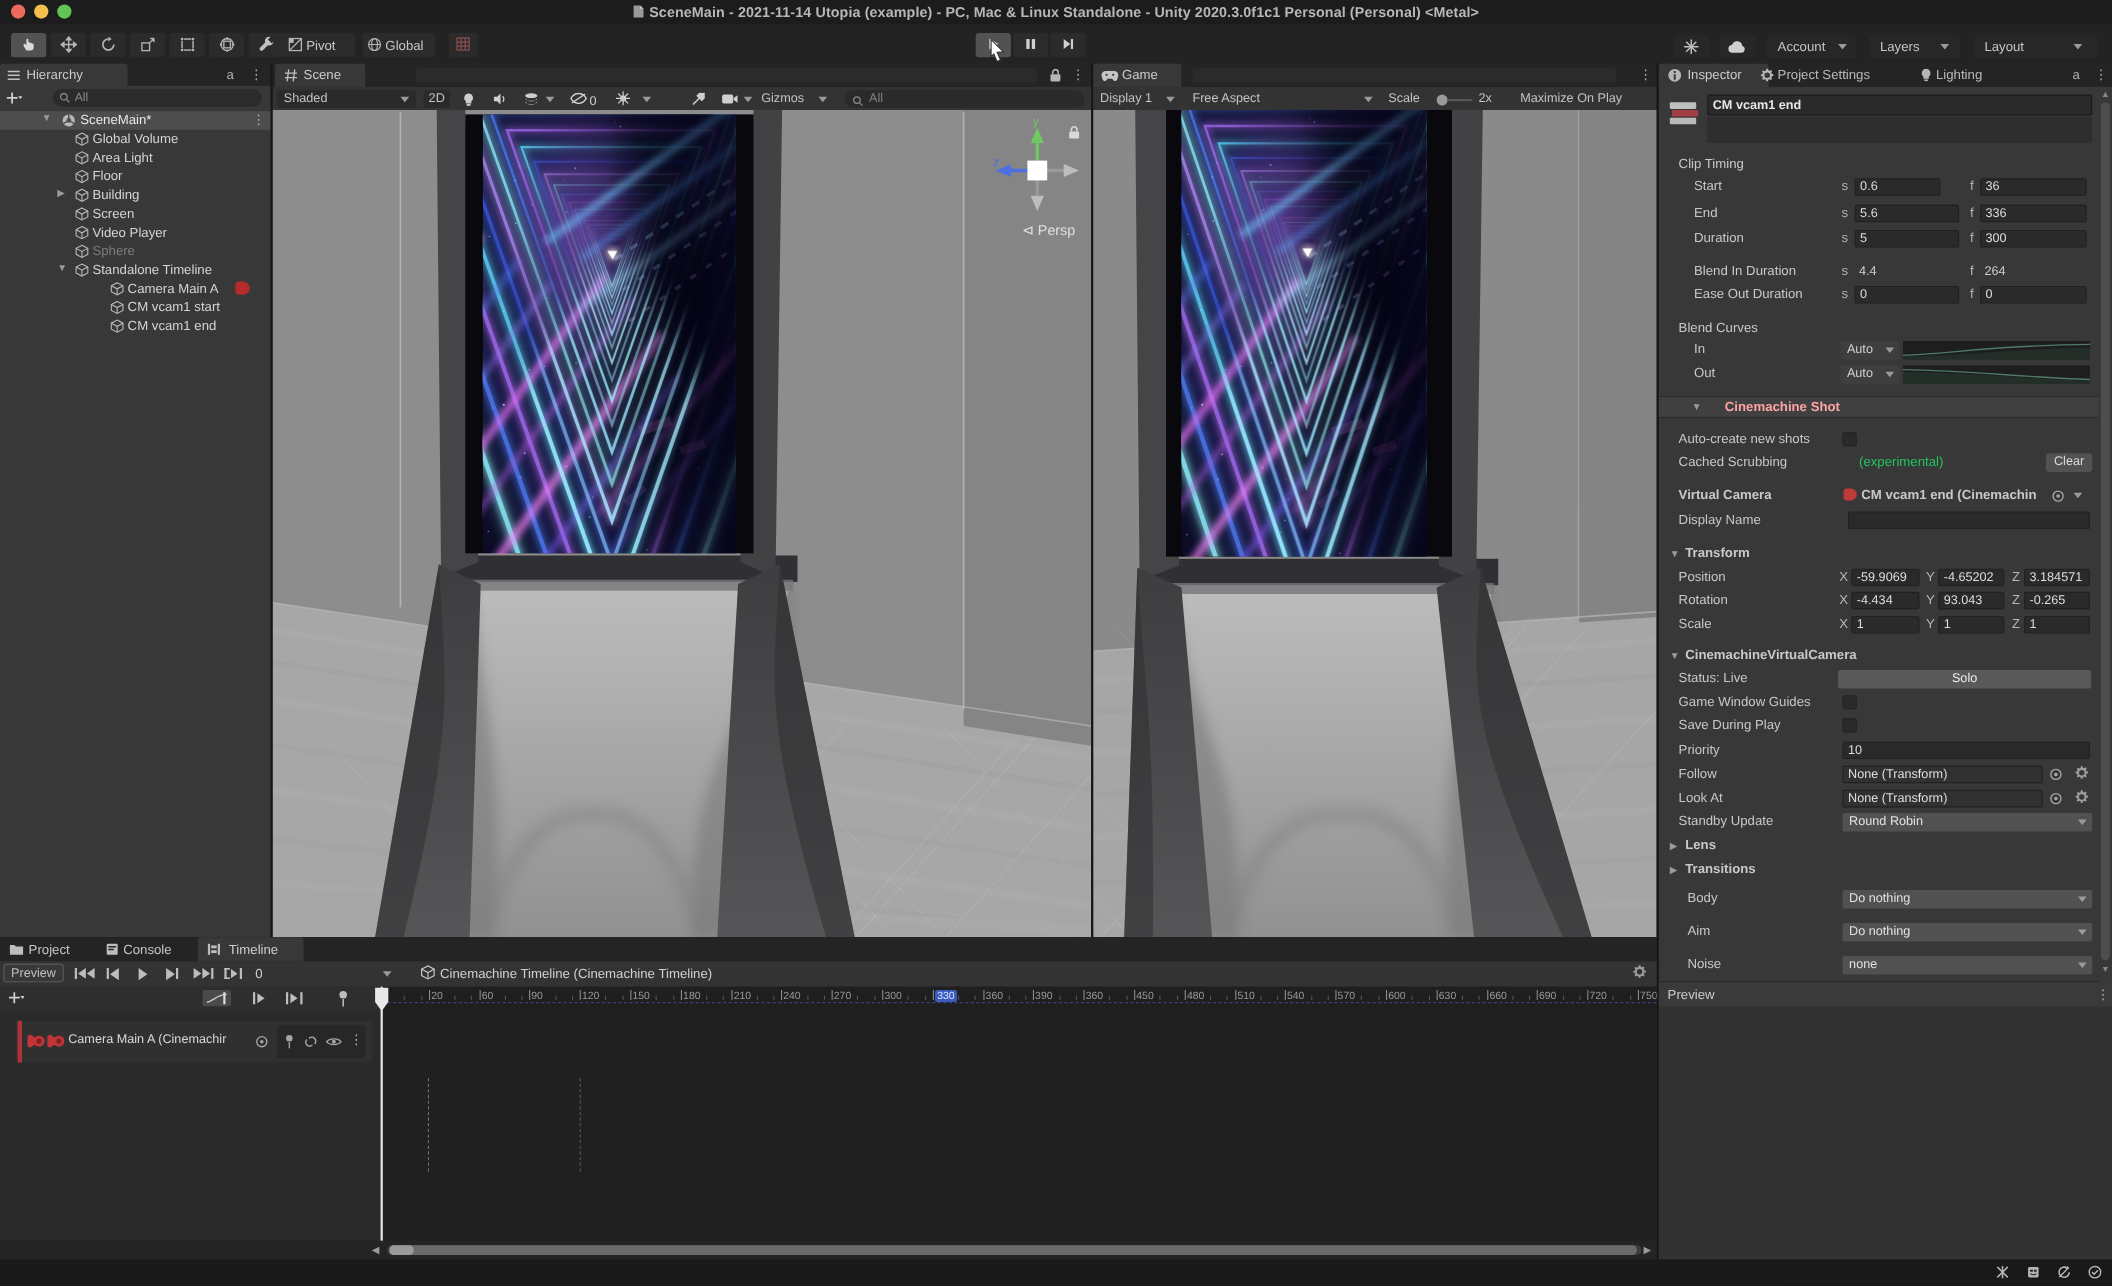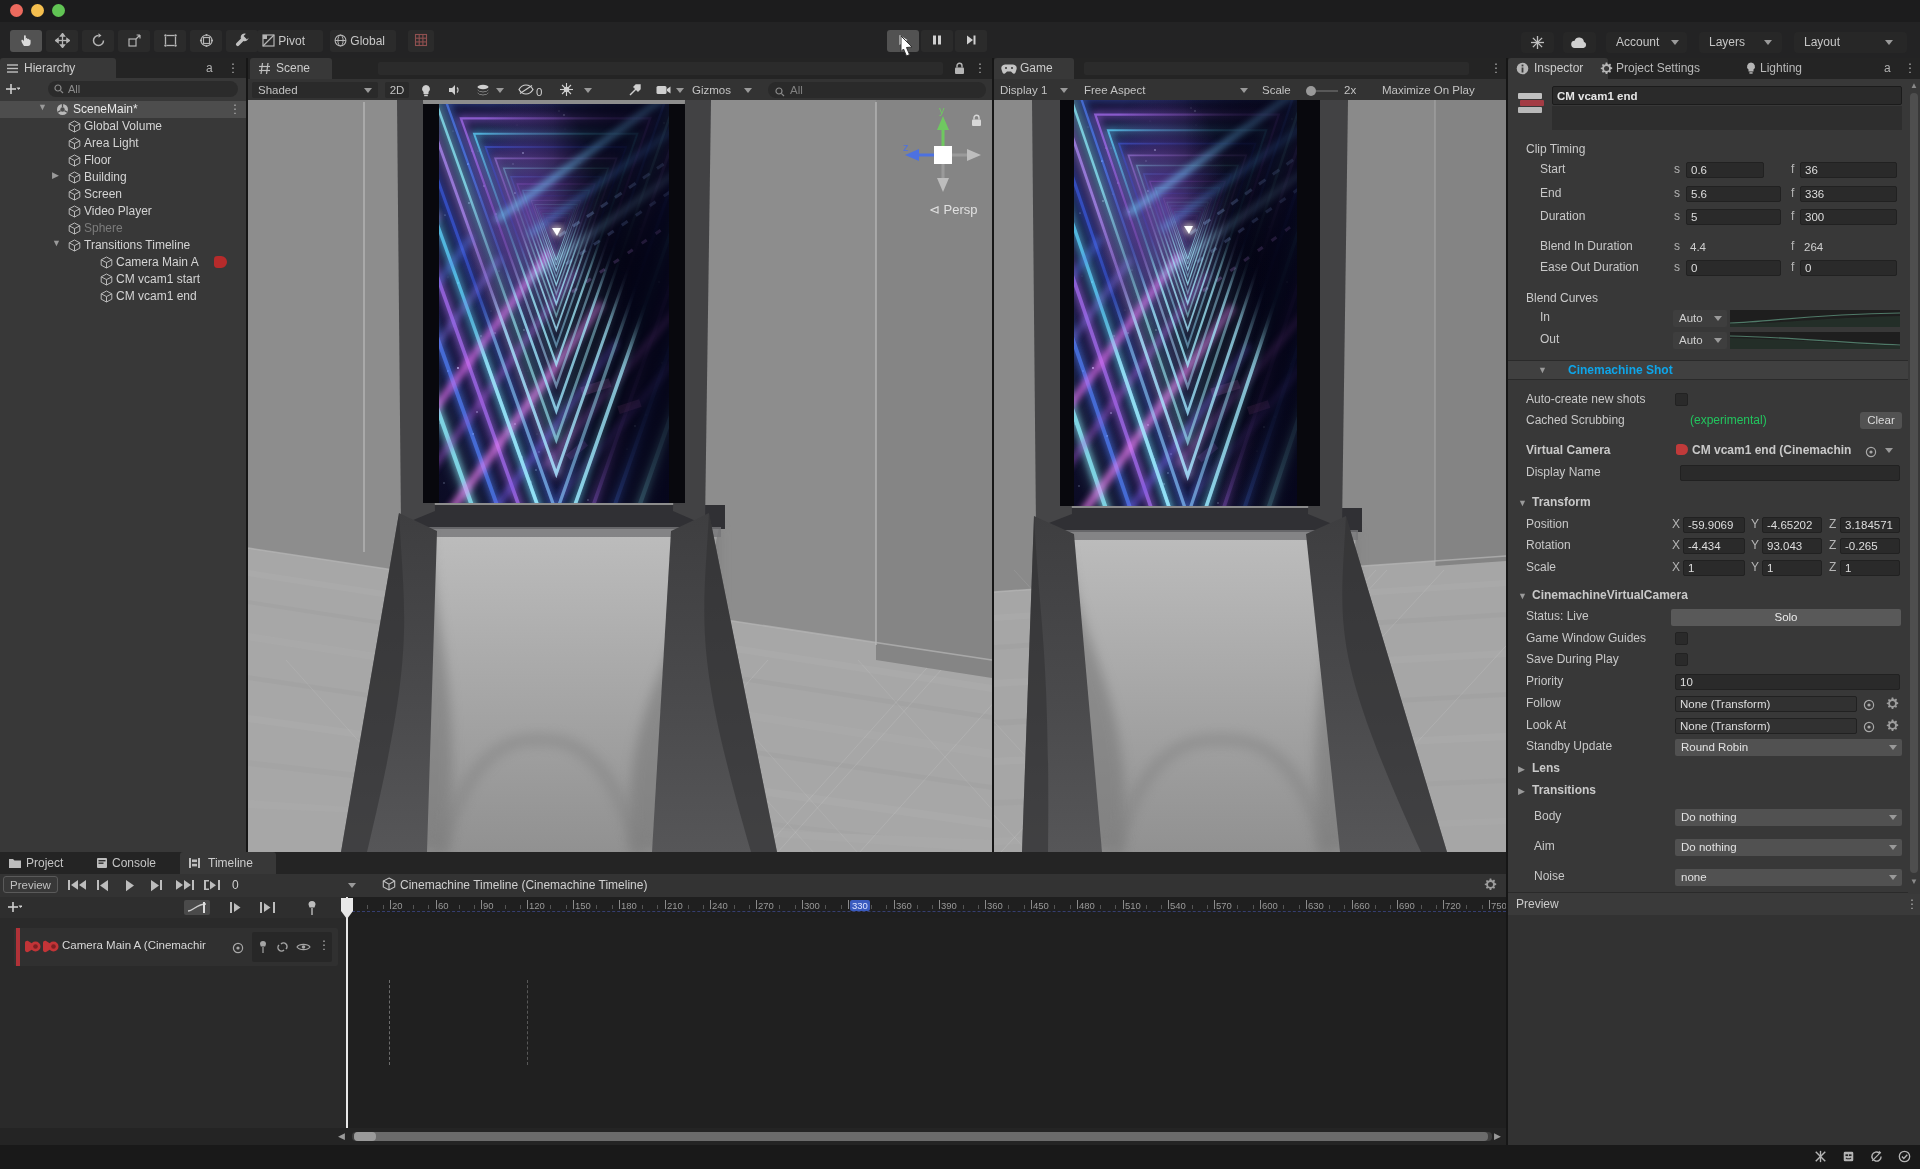--- a/index.html
+++ b/index.html
@@ -61,20 +61,25 @@
 .mtick { position:absolute; top:5px; width:1px; height:4px; background:#555; }
 .tnum { position:absolute; top:0px; color:#999; font-size:9.5px; }
 </style></head>
 <body>
 <div id="app">
 
 <div id="titlebar">
   <div class="tl" style="left:10px;background:#ec6a5e"></div>
   <div class="tl" style="left:31px;background:#f5bf4f"></div>
   <div class="tl" style="left:52px;background:#61c454"></div>
+  <div id="title"><svg width="11" height="13" viewBox="0 0 11 13" style="vertical-align:-2px">
+          <path d="M1 1 h6 l3 3 v8 h-9 z" fill="#9a9a9a"></path>
+          <path d="M7 1 l3 3 h-3 z" fill="#c9c9c9"></path>
+        </svg>
+  SceneMain - 2021-11-14 Utopia (example) - PC, Mac &amp; Linux Standalone - Unity 2020.3.0f1c1 Personal (Personal) &lt;Metal&gt;</div>
 </div>
 
 <div id="toolbar">
   <div class="tbtn on" style="left:10px;width:32px">
         <svg width="15" height="15" viewBox="0 0 15 15">
           <path d="M5 13 C3 10 2 8 2.5 7.2 C3 6.6 4 6.8 4.5 7.6 L5 8.4 L5 3.2 C5 1.8 6.8 1.8 6.8 3.2 L6.8 6 C6.8 4.8 8.4 4.8 8.4 6 L8.4 6.6 C8.4 5.6 10 5.6 10 6.6 L10 7.2 C10 6.4 11.6 6.4 11.6 7.4 L11.6 10 C11.6 12 10.5 13 9 13 Z" fill="#dadada"></path>
         </svg>
       </div>
   <div class="tbtn" style="left:46px;width:32px">
         <svg width="15" height="15" viewBox="0 0 15 15">
@@ -298,21 +303,21 @@
         <span class="htxt" style="left:84px;color:#7c7c7c;">Sphere</span>
       </div>
 <div class="hrow" style="top:179px">
         <span class="tarr" style="left:52px">▼</span>
         <span class="cub" style="left:68px"><svg class="cu" width="13" height="13" viewBox="0 0 13 13">
             <g fill="none" stroke="#b9b9b9" stroke-width="1">
               <path d="M6.5 1 L11.8 3.8 L11.8 9.2 L6.5 12 L1.2 9.2 L1.2 3.8 Z"></path>
               <path d="M1.2 3.8 L6.5 6.6 L11.8 3.8 M6.5 6.6 L6.5 12"></path>
             </g>
           </svg></span>
-        <span class="htxt" style="left:84px;">Transitions Timeline</span>
+        <span class="htxt" style="left:84px;">Standalone Timeline</span>
       </div>
 <div class="hrow" style="top:196px">
         <span class="cub" style="left:100px"><svg class="cu" width="13" height="13" viewBox="0 0 13 13">
             <g fill="none" stroke="#b9b9b9" stroke-width="1">
               <path d="M6.5 1 L11.8 3.8 L11.8 9.2 L6.5 12 L1.2 9.2 L1.2 3.8 Z"></path>
               <path d="M1.2 3.8 L6.5 6.6 L11.8 3.8 M6.5 6.6 L6.5 12"></path>
             </g>
           </svg></span>
         <span class="htxt" style="left:116px;">Camera Main A</span>
         <span class="redic" style="left:214px"></span>
@@ -1202,21 +1207,21 @@
   <div class="abs" style="left:165px;top:274px;width:54px;height:17px;background:#3e3e3e;border-radius:2px;color:#cfcfcf;font-size:11.5px;line-height:17px;padding-left:6px">Auto<span class="caret" style="position:absolute;right:5px;top:6px"></span></div>
   <div class="abs" style="left:222px;top:274px">
         <svg width="170" height="17" viewBox="0 0 170 17" style="display:block">
           <rect width="170" height="17" fill="#1e1e1e"></rect>
           <path d="M0 4 C60 5 110 11 170 13" fill="none" stroke="#4f7a68" stroke-width="1.2"></path>
           <path d="M0 6 C60 7 110 12 170 14 L170 17 L0 17 Z" fill="#27382f" opacity="0.6"></path>
         </svg>
       </div>
   <div class="abs" style="left:0;top:302px;width:412px;height:20px;background:#404040;border-top:1px solid #2a2a2a;border-bottom:1px solid #2a2a2a">
     <span class="tarr" style="position:absolute;left:30px;top:4px">▼</span>
-    <span style="position:absolute;left:60px;top:2px;color:#0ea5e9;font-weight:700;font-size:12px">Cinemachine Shot</span>
+    <span style="position:absolute;left:60px;top:2px;color:#fca5a5;font-weight:700;font-size:12px">Cinemachine Shot</span>
   </div>
   <div class="ilabel" style="left:18px;top:334px">Auto-create new shots</div>
   <div class="chk" style="left:167px;top:335px"></div>
   <div class="ilabel" style="left:18px;top:355px">Cached Scrubbing</div>
   <div class="ilabel" style="left:182px;top:355px;color:#22c55e">(experimental)</div>
   <div class="abs" style="left:352px;top:354px;width:42px;height:17px;background:#525252;border-radius:3px;color:#dcdcdc;font-size:11.5px;line-height:17px;text-align:center">Clear</div>
   <div class="ihdr" style="left:18px;top:385px">Virtual Camera</div>
   <div class="abs" style="left:168px;top:386px;width:12px;height:11px;background:#c03a3a;border-radius:3px 6px 6px 3px"></div>
   <div class="ihdr" style="left:184px;top:385px;width:175px;overflow:hidden;white-space:nowrap">CM vcam1 end (Cinemachin</div>
   <span class="abs" style="left:357px;top:386px"><svg width="12" height="12" viewBox="0 0 12 12">

